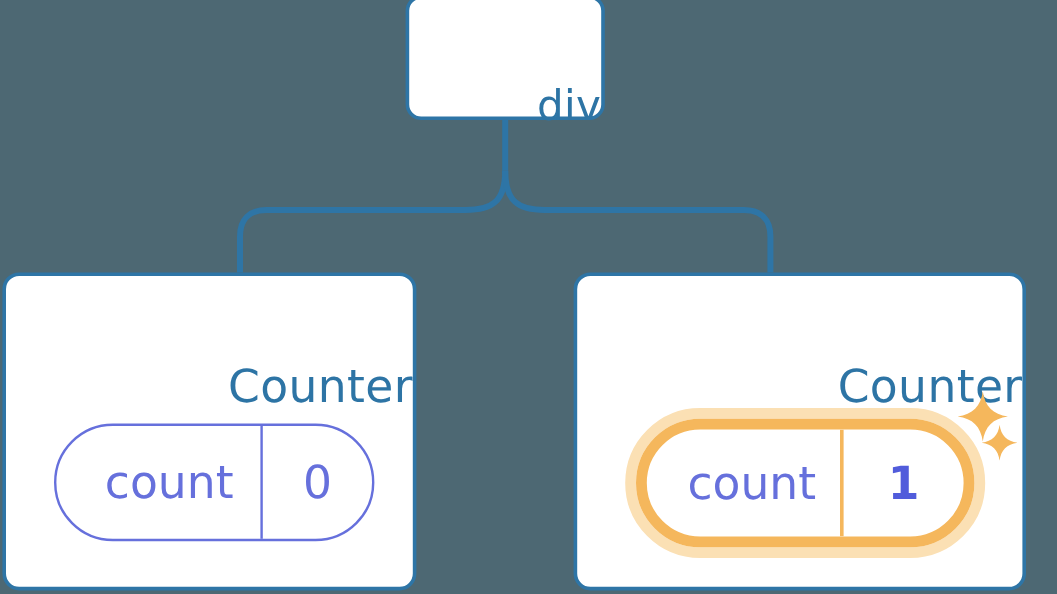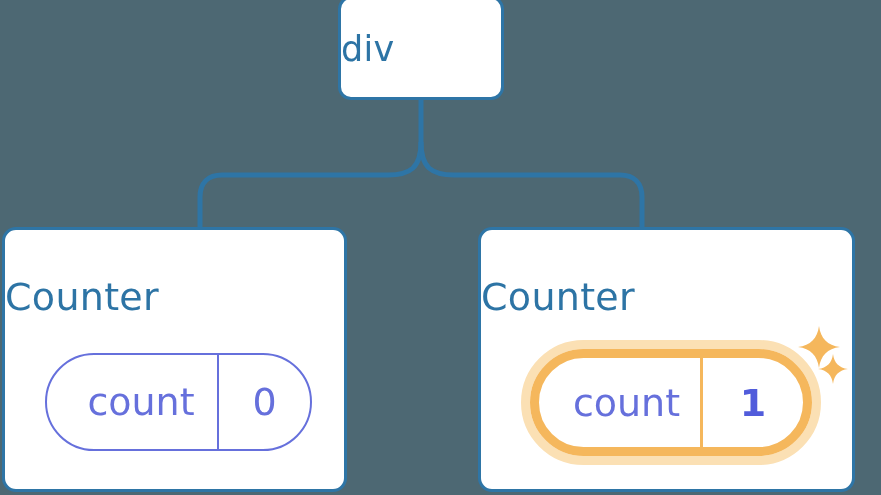--- a/index.html
+++ b/index.html
@@ -57,31 +57,32 @@
     top: 227px;
     width: 377px;
     height: 265px;
     border-radius: 14px;
   }
 
   .node-tag {
     position: absolute;
     left: 0;
     width: 100%;
-    text-align: left;
+    text-align: right;
     color: #2d74a5;
     font-weight: 400;
     letter-spacing: 0.3px;
+    margin-top: 40px;
   }
   #node-div .node-tag {
     top: 30px;
     font-size: 35px;
   }
   .counter-tag {
-    top: 45px;
+    top: 30px;
     font-size: 38px;
   }
 
   
   .pill {
     position: absolute;
     box-sizing: border-box;
     display: flex;
     align-items: stretch;
     background: #ffffff;

